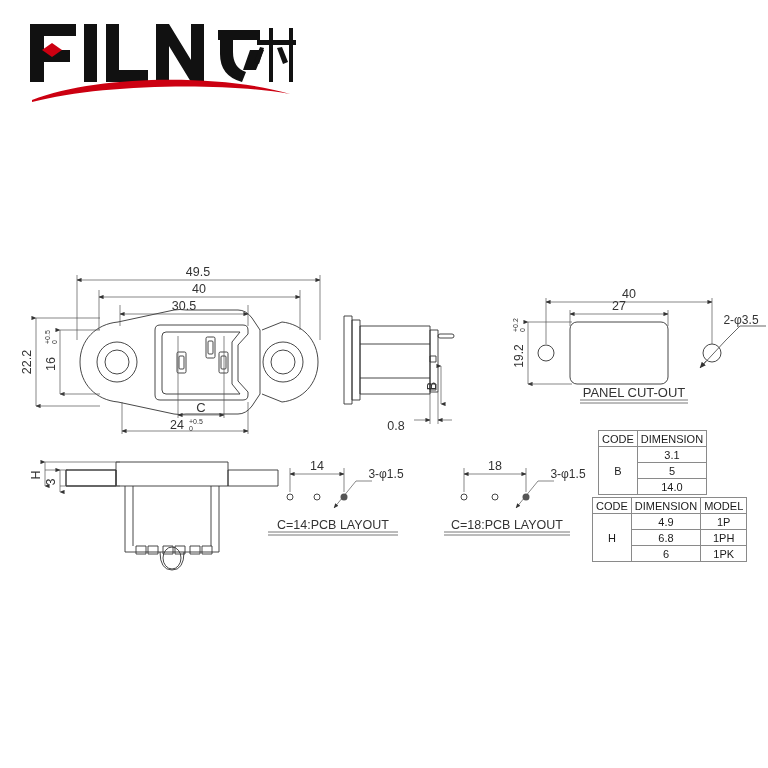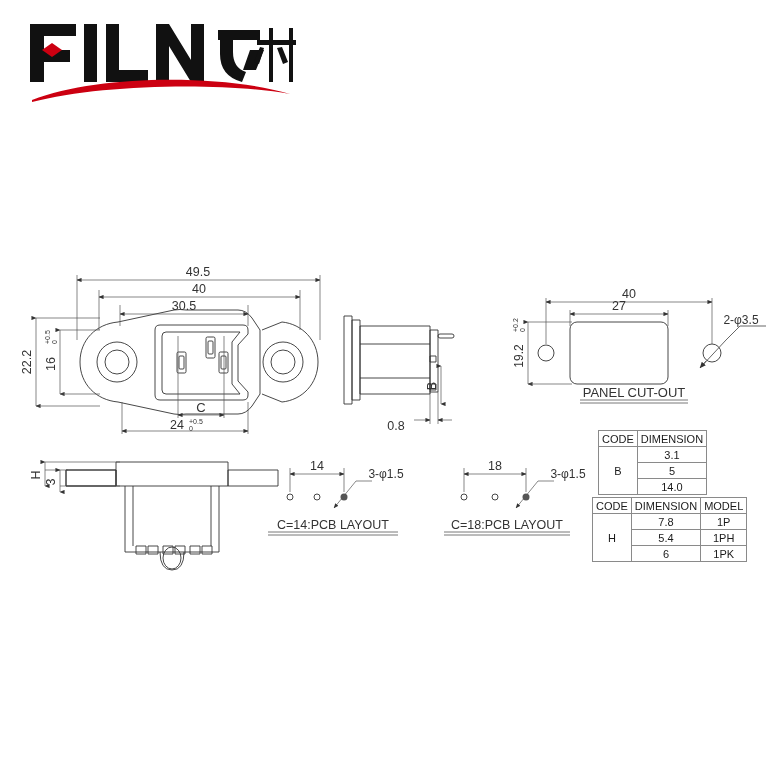--- a/index.html
+++ b/index.html
@@ -342,25 +342,25 @@
 
   <table class="tbl" id="table-h">
     <tbody>
         <tr>
       <td class="hdr">CODE</td>
       <td class="hdr">DIMENSION</td>
       <td class="hdr">MODEL</td>
     </tr>
     <tr>
       <td class="code-cell" rowspan="3">H</td>
-      <td>7.8</td>
+      <td>4.9</td>
       <td>1P</td>
     </tr>
     <tr>
-      <td>5.4</td>
+      <td>6.8</td>
       <td>1PH</td>
     </tr>
     <tr>
       <td>6</td>
       <td>1PK</td>
     </tr>
   </tbody>
     </table>
 
 </div>

